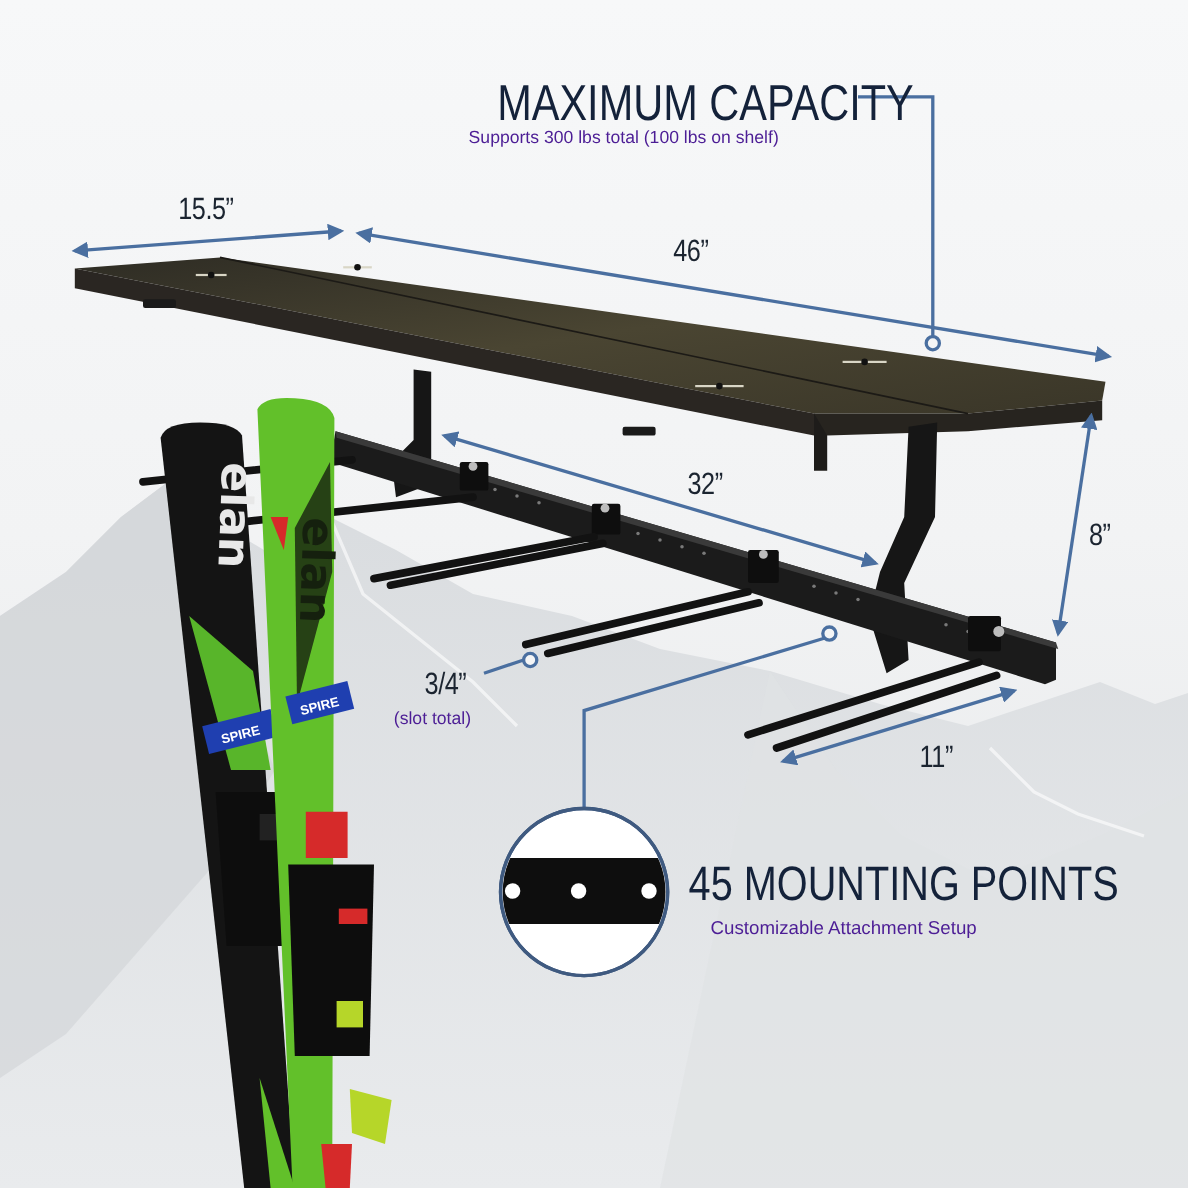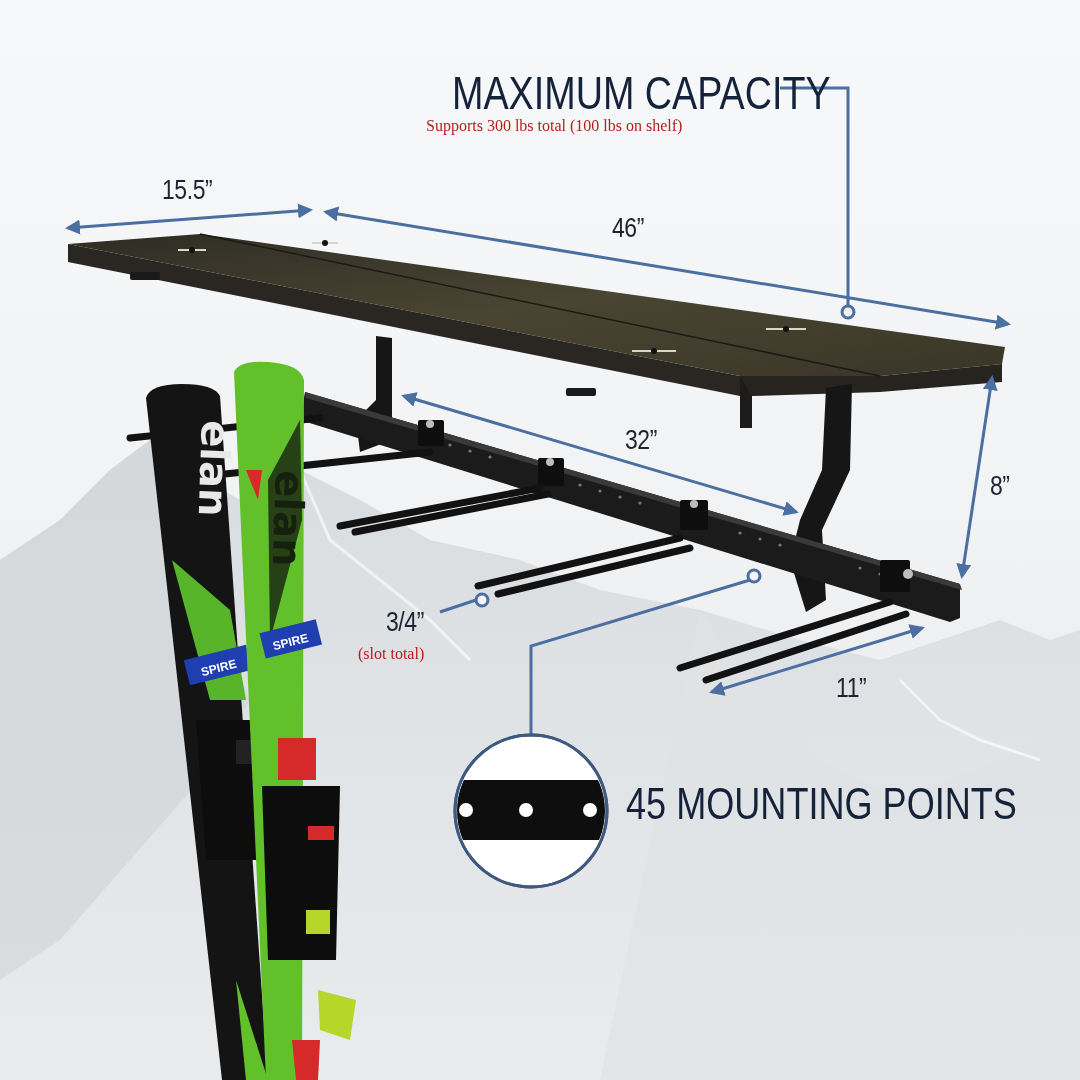--- a/index.html
+++ b/index.html
@@ -3,21 +3,21 @@
 <meta charset="utf-8">
 <style>
   html,body{margin:0;padding:0;}
   body{width:1080px;height:1080px;overflow:hidden;position:relative;
        font-family:"Liberation Sans", sans-serif;background:#f4f5f6;}
   #stage{position:absolute;left:0;top:0;width:1080px;height:1080px;}
   .lbl{position:absolute;font-family:"Liberation Sans", sans-serif;color:#1b2430;
        transform:scaleX(0.82);transform-origin:left top;white-space:nowrap;letter-spacing:-0.5px;}
   .dim{font-size:28px;}
   .title{font-size:46px;color:#14223a;font-weight:normal;letter-spacing:0px;}
-  .sub{position:absolute;font-family:Liberation Serif, serif;font-size:16px;color:#b91c1c;white-space:nowrap;}
+  .sub{position:absolute;font-family:Liberation Sans, sans-serif;font-size:16px;color:#4c1d95;white-space:nowrap;}
 </style>
 </head>
 <body>
 
 <div id="stage">
   <svg width="1080" height="1080" viewBox="0 0 1080 1080" style="position:absolute;left:0;top:0;">
     <defs>
       <linearGradient id="sky" x1="0" y1="0" x2="0" y2="1">
         <stop offset="0" stop-color="#f7f8f9"></stop>
         <stop offset="0.45" stop-color="#f2f3f4"></stop>
@@ -174,13 +174,14 @@
 
   <div class="lbl dim" style="left:162px;top:174px;">15.5”</div>
   <div class="lbl dim" style="left:612px;top:212px;">46”</div>
   <div class="lbl dim" style="left:625px;top:424px;">32”</div>
   <div class="lbl dim" style="left:990px;top:470px;">8”</div>
   <div class="lbl dim" style="left:386px;top:606px;">3/4”</div>
   <div class="sub" style="left:358px;top:645px;">(slot total)</div>
   <div class="lbl dim" style="left:836px;top:672px;">11”</div>
 
   <div class="lbl title" style="left:626px;top:779px;font-size:44px;">45 MOUNTING POINTS</div>
+  <div class="sub" style="left:646px;top:834px;font-size:17px;">Customizable Attachment Setup</div>
 </div>
 
 </body></html>

